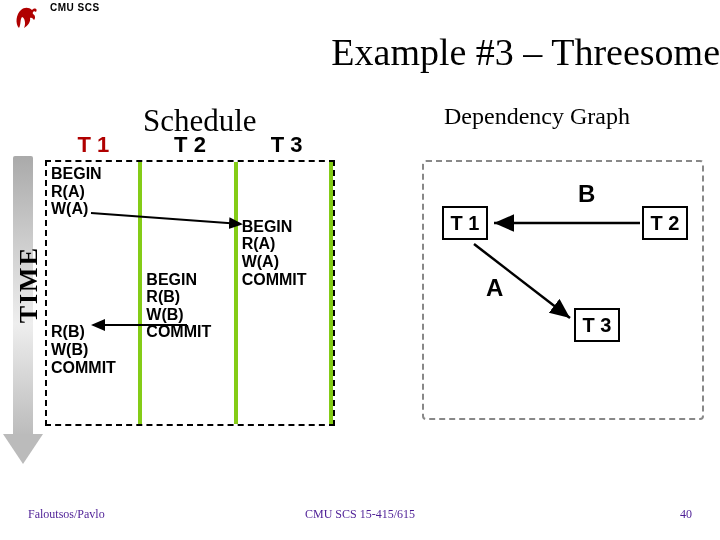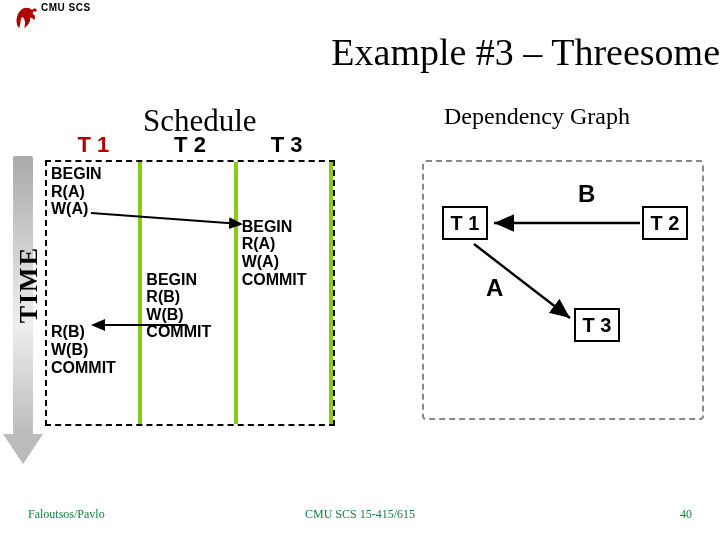--- a/index.html
+++ b/index.html
@@ -1,17 +1,17 @@
 <!DOCTYPE html>
 <html><head>
 <meta charset="utf-8">
 <style>
   * { box-sizing: border-box; margin: 0; padding: 0; }
   html, body { width: 720px; height: 540px; background: #fff; font-family: "Times New Roman", Times, serif; color: #000; position: relative; }
-  .header { position: absolute; top: 4px; left: 14px; display: flex; align-items: flex-start; gap: 3px; }
+  .header { position: absolute; top: 4px; left: 14px; display: flex; align-items: flex-start; gap: 12px; }
   .cmu-label { font-family: Arial, sans-serif; font-size: 10px; font-weight: bold; letter-spacing: 0.5px; margin-top: -2px; }
   .logo svg { display: block; }
   .title { position: absolute; top: 30px; left: 0; right: 0; text-align: right; font-size: 38px; }
   .schedule-label { position: absolute; top: 103px; left: 143px; font-size: 31px; }
   .depgraph-label { position: absolute; top: 103px; left: 444px; font-size: 24px; }
 
   
   .time-arrow { position: absolute; top: 156px; left: 8px; width: 30px; height: 310px; }
   .time-arrow .shaft { position: absolute; top: 0; left: 5px; width: 20px; height: 280px;
     background: linear-gradient(to bottom, #aaa, #eee 60%, #bbb); border-radius: 2px; }
@@ -29,21 +29,21 @@
   .sched-box .col { flex: 1; border-right: 4px solid #84cc16; font-family: "Arial Narrow", Arial, sans-serif; font-size: 16px; font-weight: bold; line-height: 1.1; padding: 3px 4px; white-space: pre; }
   .sched-box .col:last-child { border-right: none; }
   
   
   .dg { position: absolute; top: 160px; left: 422px; width: 282px; height: 260px; border: 2px dashed #888; border-radius: 4px; }
   .dg .node { position: absolute; width: 46px; height: 34px; background: #fff; border: 2px solid #000; display: flex; align-items: center; justify-content: center; font-family: "Arial Narrow", Arial, sans-serif; font-size: 20px; font-weight: bold; }
   .dg .n1 { top: 44px; left: 18px; }
   .dg .n2 { top: 44px; left: 218px; }
   .dg .n3 { top: 146px; left: 150px; }
 
-  .footer { position: absolute; bottom: 18px; left: 0; right: 0; display: flex; justify-content: space-between; padding: 0 28px; font-size: 12px; color: #15803d; }
+  .footer { position: absolute; bottom: 18px; left: 0; right: 0; display: flex; justify-content: space-between; padding: 0 28px; font-size: 12px; color: #4c1d95; }
   .footer .mid { position: absolute; left: 0; right: 0; text-align: center; }
 </style>
 </head>
 <body>
 
 <div class="header">
   <span class="logo">
     <svg width="24" height="26" viewBox="0 0 24 26">
       <path d="M5 24 C1 20 2 10 7 6 C10 3 15 3 18 6 C21 3 24 5 22 8 C20 6 18 8 19 10 C21 11 22 14 20 16 C19 15 18 13 16 14 C17 17 14 22 10 24 C12 20 11 14 8 13 C6 15 7 21 5 24 Z" fill="#b00000"></path>
     </svg>

